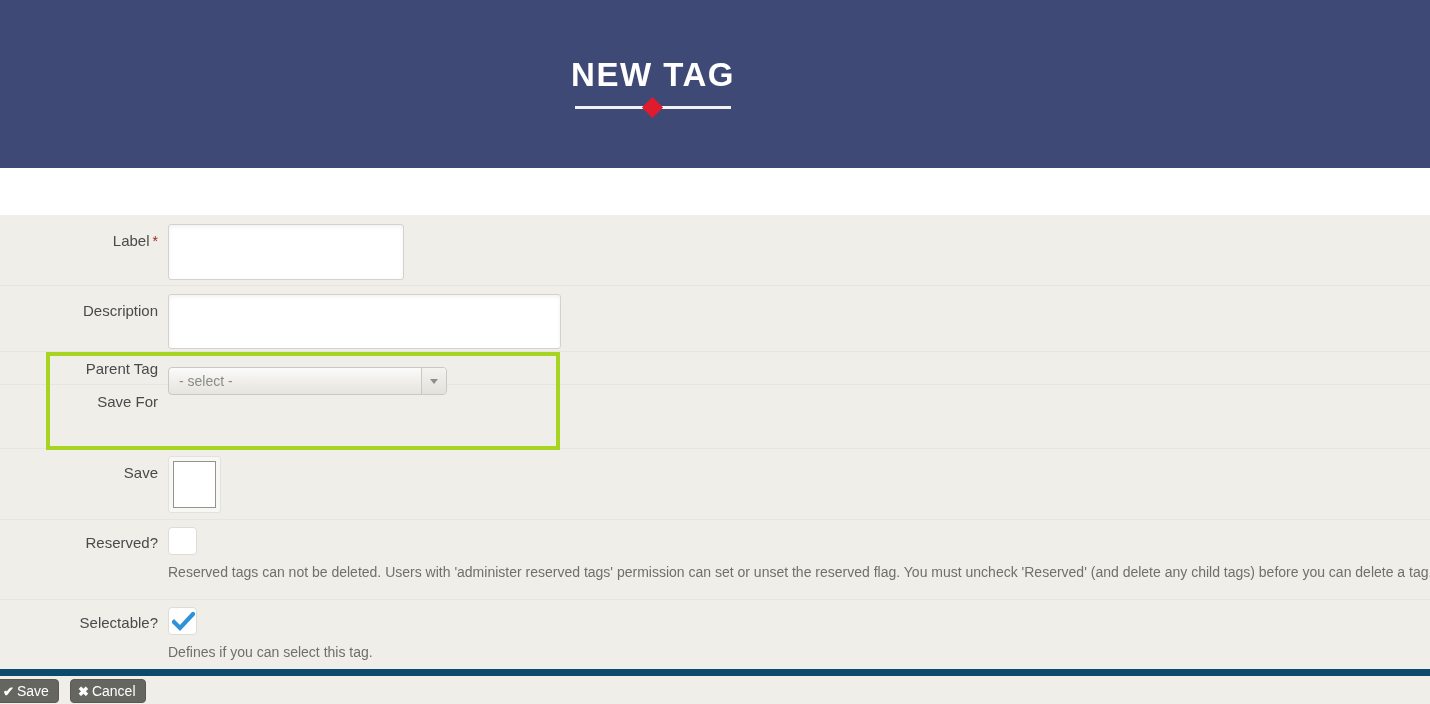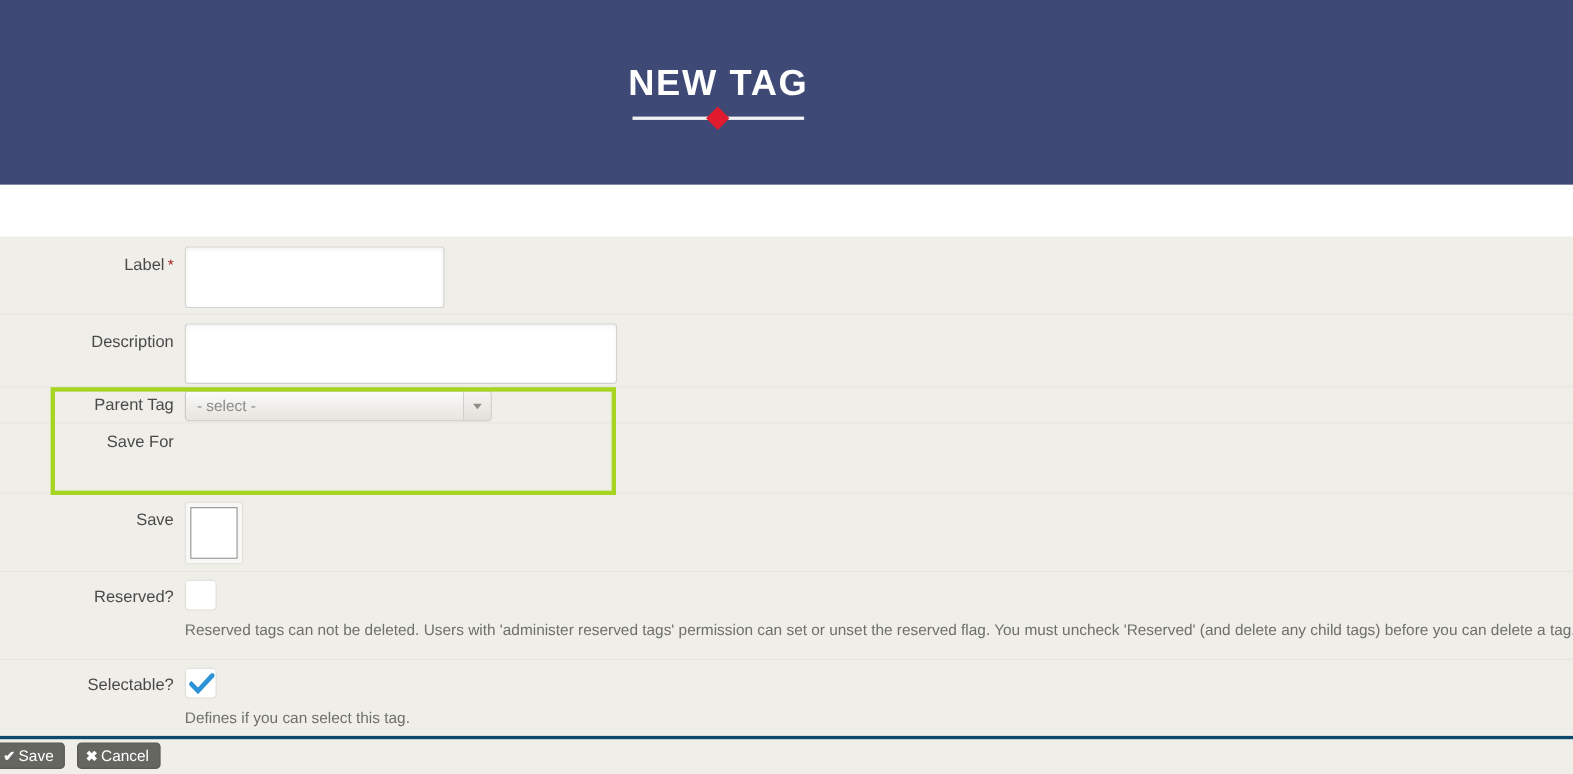--- a/index.html
+++ b/index.html
@@ -102,20 +102,21 @@
   .txt-label { width: 236px; height: 56px; }
   .txt-desc  { width: 393px; height: 55px; }
 
   
   .sel {
     width: 279px; height: 28px;
     border: 1px solid #c9c8c2;
     border-radius: 4px;
     background: linear-gradient(to bottom, #fbfbfa 0%, #efeeea 52%, #e6e5df 100%);
     position: relative;
+    margin-top: 12px;
   }
   .sel-text {
     position: absolute;
     left: 10px; top: 5px;
     font-size: 14px;
     color: #8b8b87;
   }
   .sel-arrow-btn {
     position: absolute;
     right: 0; top: 0;
@@ -211,21 +212,21 @@
     pointer-events: none;
     z-index: 40;
   }
 
   
   .btnbar {
     position: absolute;
     left: 0; top: 669px;
     width: 1430px; height: 35px;
     background: #efeee8;
-    border-top: 3px solid #0c4a6e;
+    border-top: 7px solid #0c4a6e;
   }
   .btn {
     position: absolute;
     top: 3px;
     height: 24px;
     background: #666660;
     border: 1px solid #5a5a55;
     border-radius: 4px;
     color: #ffffff;
     font-size: 14px;

